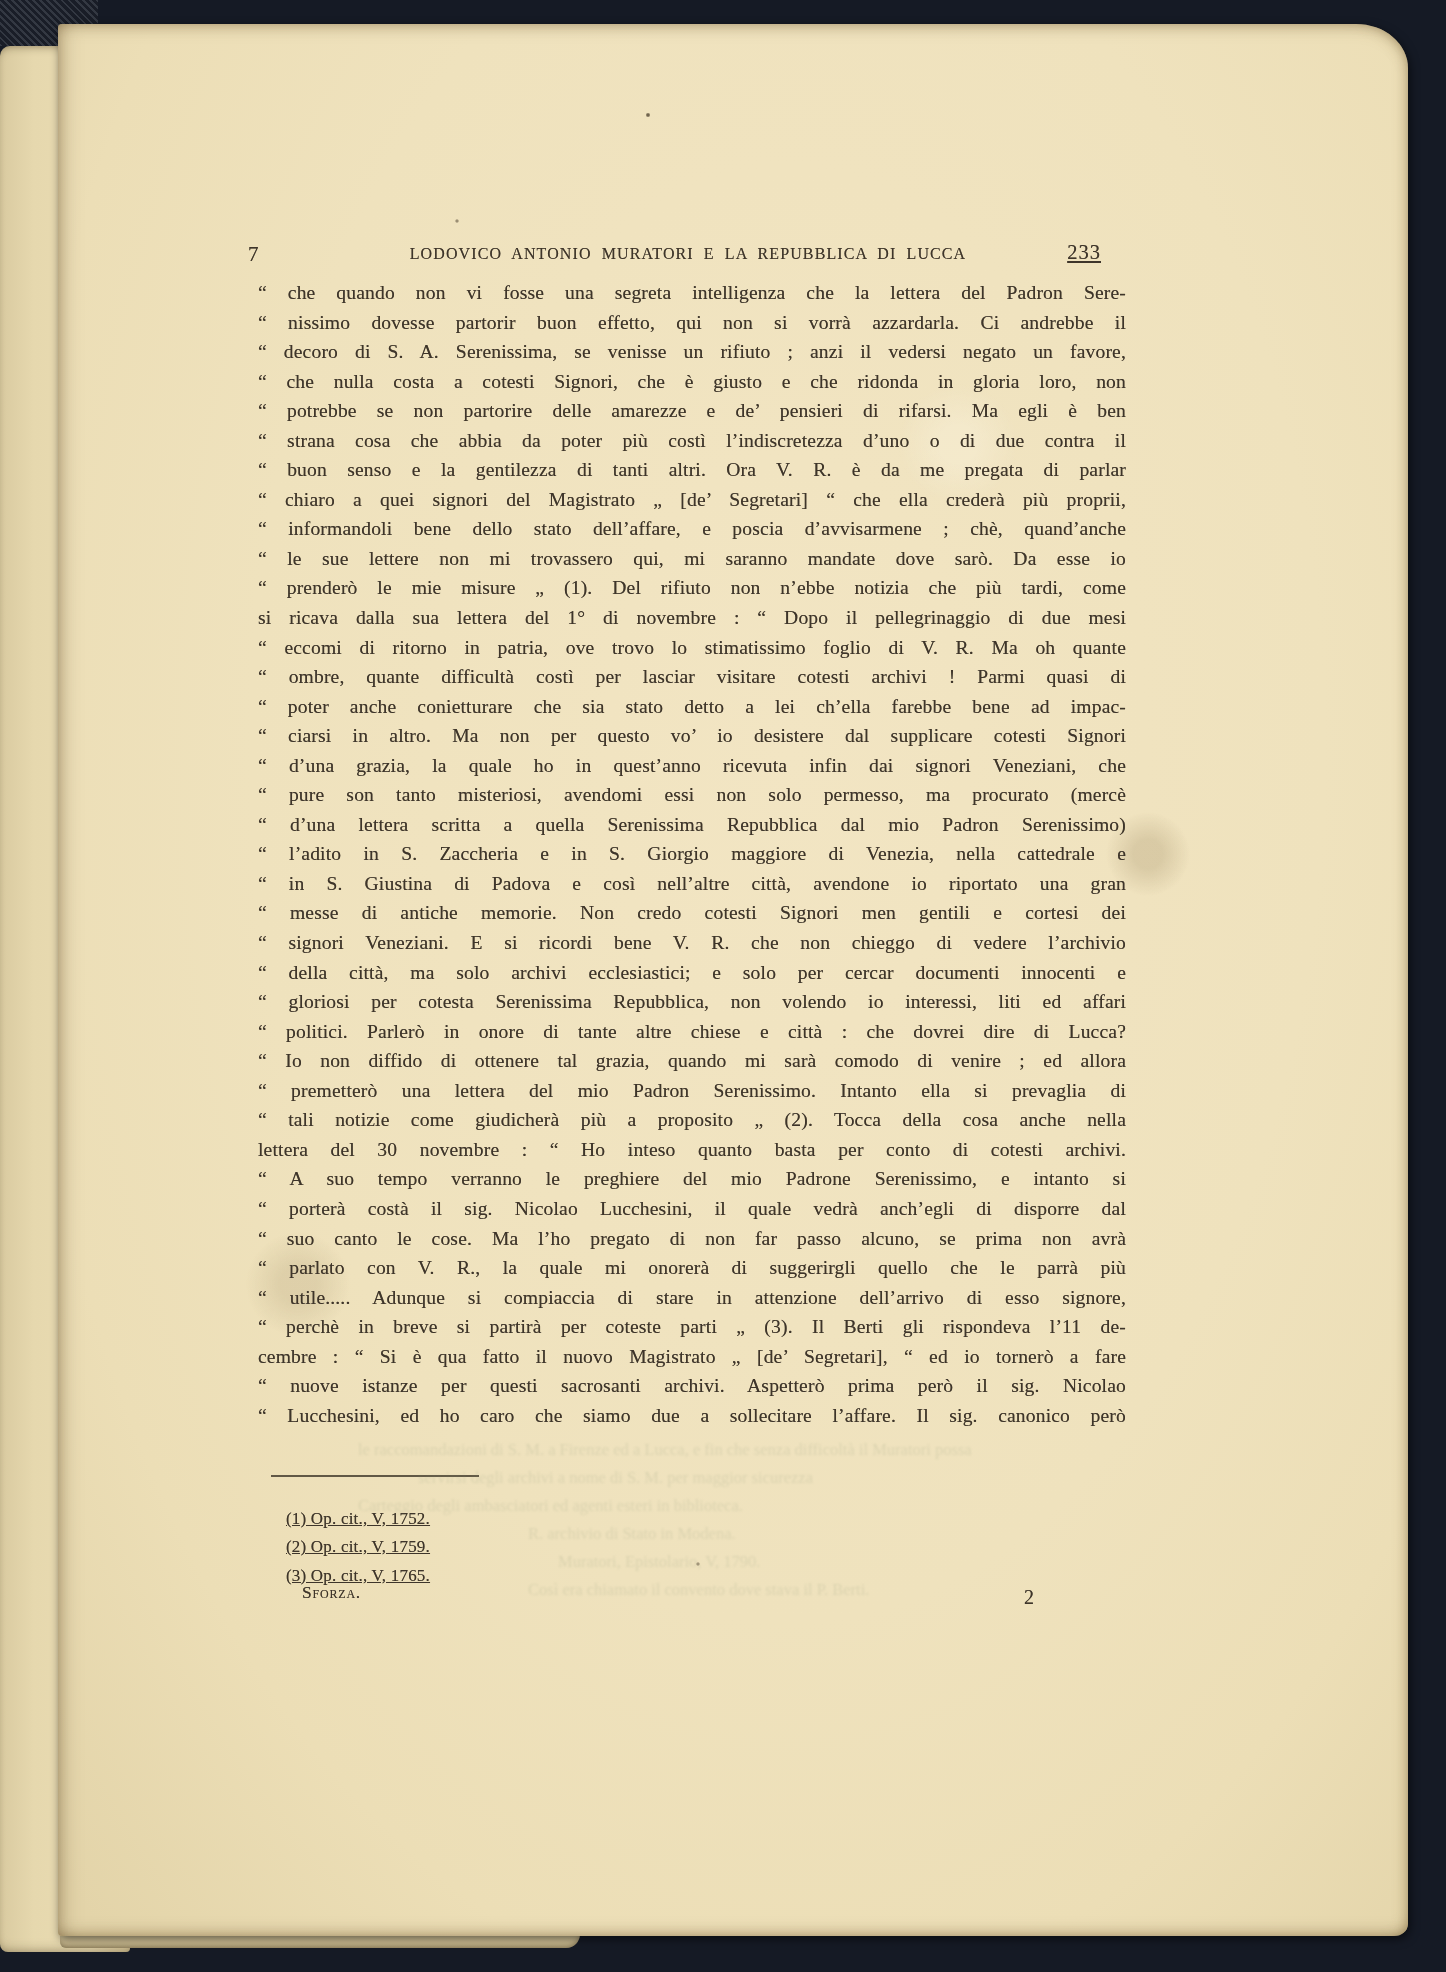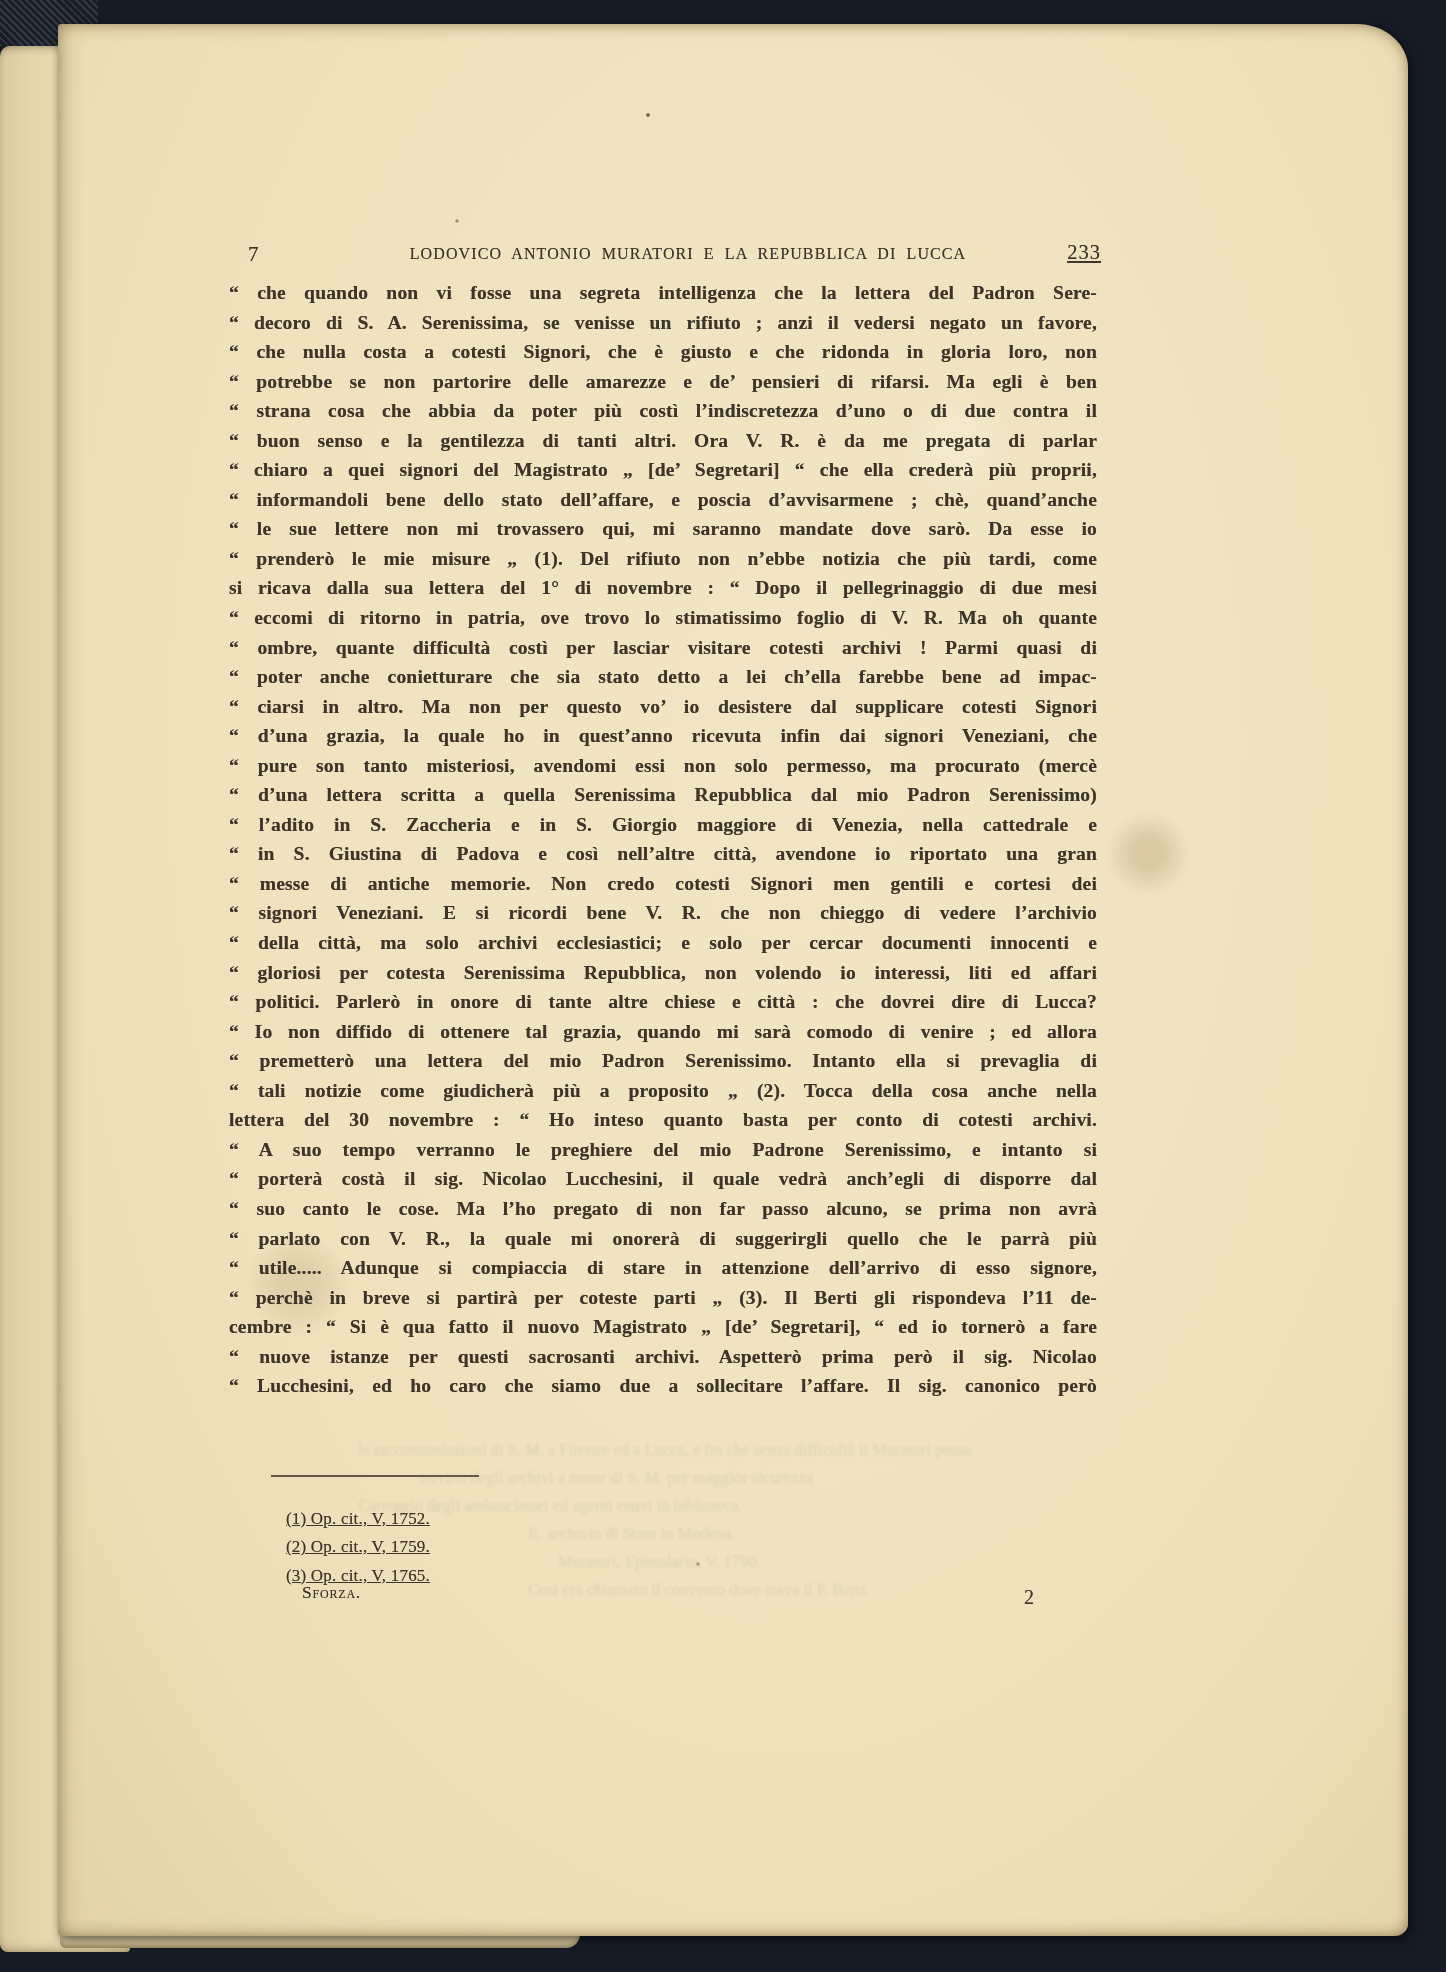--- a/index.html
+++ b/index.html
@@ -52,21 +52,21 @@
       radial-gradient(circle at 900px 420px, rgba(255,250,235,.25) 20px, transparent 60px);
   }
   .ink{color:#3e352a;text-shadow:0 0 .6px rgba(62,53,42,.6);}
   #page-header{position:absolute;left:188px;top:216px;width:868px;height:32px;}
   #folio-left{position:absolute;left:2px;top:2px;font-size:21px;}
   #running-title{
     position:absolute;left:16px;right:0;top:5px;text-align:center;
     font-size:16px;letter-spacing:1.1px;word-spacing:5px;white-space:nowrap;
   }
   #folio-right{position:absolute;right:13px;top:1px;font-size:20.5px;letter-spacing:1px;text-decoration:underline;}
-  #text-block{position:absolute;left:171px;top:254px;width:868px;font-weight:bold;}
+  #text-block{position:absolute;left:200px;top:254px;width:868px;}
   .tline{
     height:29.56px;line-height:29.56px;overflow:hidden;
     font-size:19.6px;letter-spacing:.15px;word-spacing:1.5px;
     text-align:justify;text-align-last:justify;
   }
   #footnote-rule{position:absolute;left:213px;top:1451px;width:208px;height:2px;background:rgba(72,63,48,.85);}
   #footnotes{position:absolute;left:228px;top:1481px;width:420px;}
   .fnote{height:28.4px;line-height:28.4px;font-size:17px;letter-spacing:.2px;text-decoration:underline;}
   #signature{position:absolute;left:244px;top:1558px;font-size:17.5px;font-variant:small-caps;letter-spacing:.8px;}
   #sheet-number{position:absolute;left:966px;top:1562px;font-size:20px;}
@@ -87,20 +87,21 @@
   <div id="page">
 
     <div id="page-header">
       <span id="folio-left" class="ink">7</span>
       <span id="running-title" class="ink">LODOVICO ANTONIO MURATORI E LA REPUBBLICA DI LUCCA</span>
       <span id="folio-right" class="ink">233</span>
     </div>
 
     <div id="text-block" class="ink">
         <div class="tline">“ che quando non vi fosse una segreta intelligenza che la lettera del Padron Sere-</div>
+        <div class="tline">“ nissimo dovesse partorir buon effetto, qui non si vorrà azzardarla. Ci andrebbe il</div>
         <div class="tline">“ decoro di S. A. Serenissima, se venisse un rifiuto ; anzi il vedersi negato un favore,</div>
         <div class="tline">“ che nulla costa a cotesti Signori, che è giusto e che ridonda in gloria loro, non</div>
         <div class="tline">“ potrebbe se non partorire delle amarezze e de’ pensieri di rifarsi. Ma egli è ben</div>
         <div class="tline">“ strana cosa che abbia da poter più costì l’indiscretezza d’uno o di due contra il</div>
         <div class="tline">“ buon senso e la gentilezza di tanti altri. Ora V. R. è da me pregata di parlar</div>
         <div class="tline">“ chiaro a quei signori del Magistrato „ [de’ Segretari] “ che ella crederà più proprii,</div>
         <div class="tline">“ informandoli bene dello stato dell’affare, e poscia d’avvisarmene ; chè, quand’anche</div>
         <div class="tline">“ le sue lettere non mi trovassero qui, mi saranno mandate dove sarò. Da esse io</div>
         <div class="tline">“ prenderò le mie misure „ (1). Del rifiuto non n’ebbe notizia che più tardi, come</div>
         <div class="tline">si ricava dalla sua lettera del 1° di novembre : “ Dopo il pellegrinaggio di due mesi</div>

